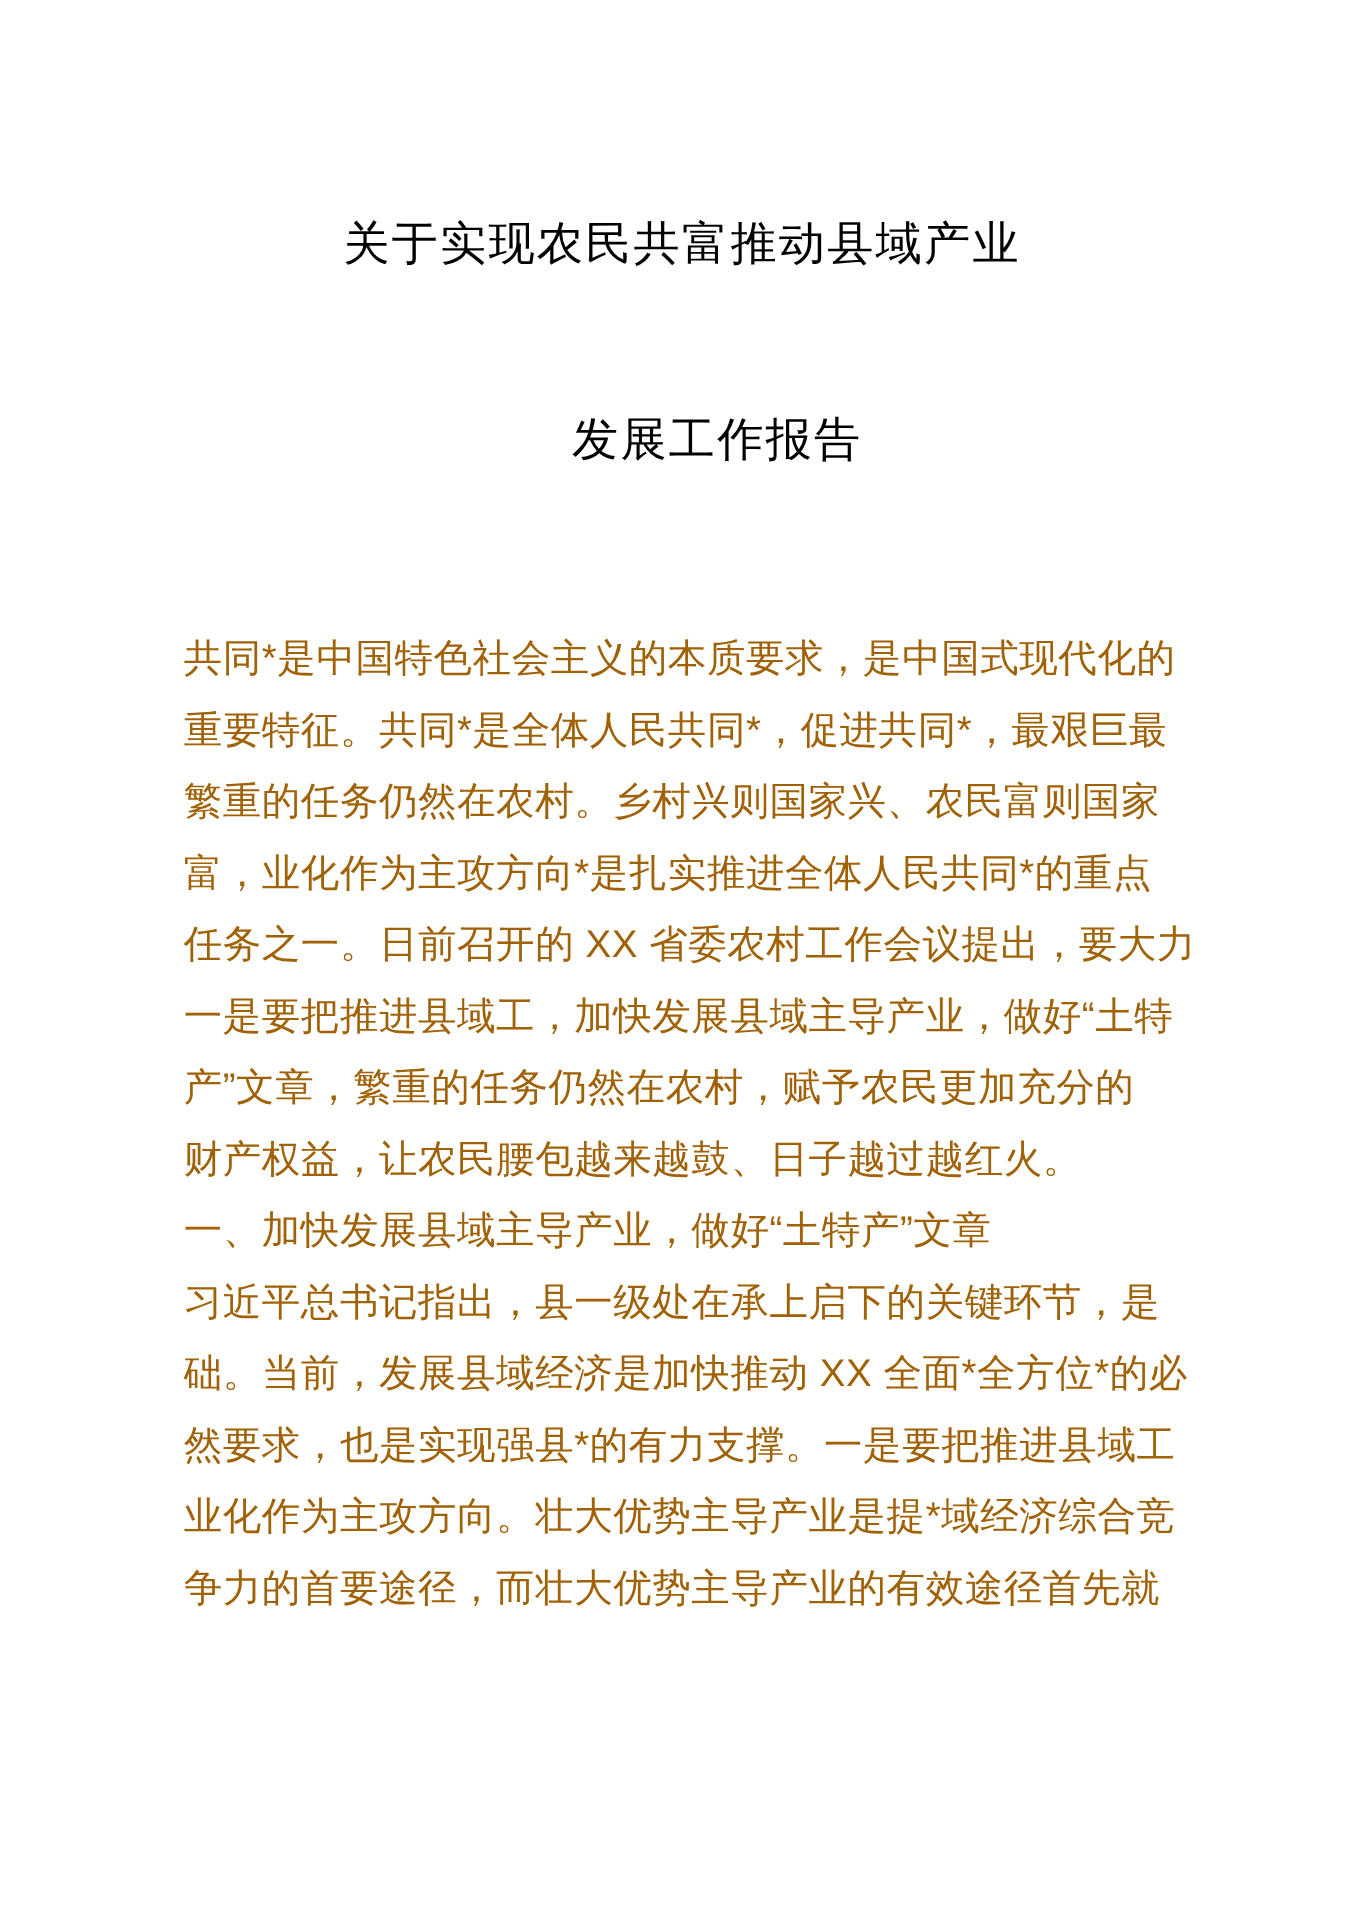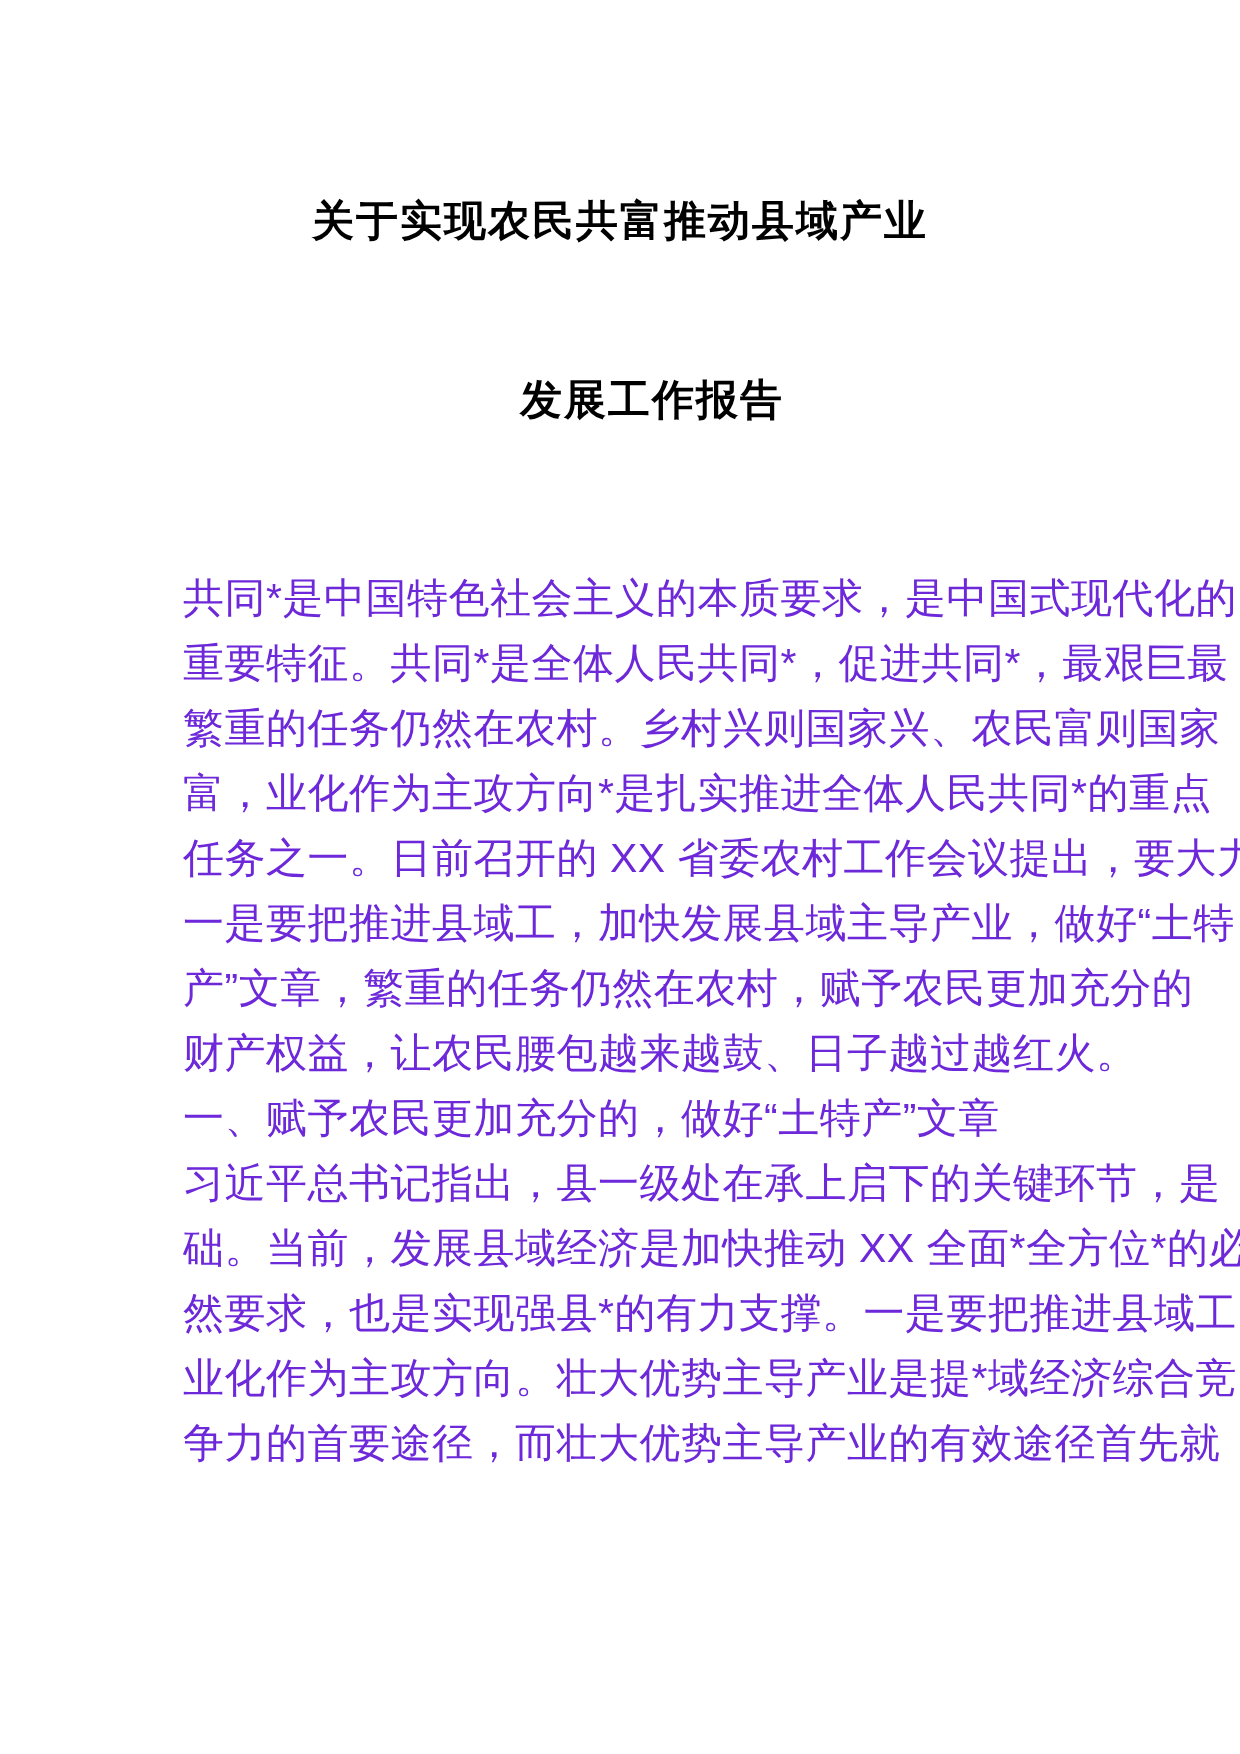--- a/index.html
+++ b/index.html
@@ -15,35 +15,35 @@
     overflow: hidden;
     font-family: "Liberation Sans", "DejaVu Sans", sans-serif;
     color: #000000;
   }
   .doc-title {
     position: absolute;
     left: 0;
     width: 100%;
     text-align: center;
     font-size: 42px;
-    font-weight: 700;
+    font-weight: 400;
     letter-spacing: 2px;
     color: #000000;
     white-space: nowrap;
   }
   .doc-title.line1 { top: 193px; }
   .doc-title.line2 { top: 372px; padding-left: 32px; }
   .doc-body {
     position: absolute;
     top: 566px;
-    left: 183px;
+    left: 167px;
     width: 915px;
-    font-size: 41px;
+    font-size: 35px;
     font-weight: 400;
-    color: #6d28d9;
+    color: #a16207;
   }
   .doc-line {
     height: 65px;
     line-height: 65px;
     white-space: nowrap;
     letter-spacing: 0.5px;
   }
 </style>
 </head>
 <body>
@@ -56,21 +56,21 @@
 
   <div class="doc-body">
     <div class="doc-line">共同*是中国特色社会主义的本质要求，是中国式现代化的</div>
     <div class="doc-line">重要特征。共同*是全体人民共同*，促进共同*，最艰巨最</div>
     <div class="doc-line">繁重的任务仍然在农村。乡村兴则国家兴、农民富则国家</div>
     <div class="doc-line">富，业化作为主攻方向*是扎实推进全体人民共同*的重点</div>
     <div class="doc-line">任务之一。日前召开的 XX 省委农村工作会议提出，要大力</div>
     <div class="doc-line">一是要把推进县域工，加快发展县域主导产业，做好“土特</div>
     <div class="doc-line">产”文章，繁重的任务仍然在农村，赋予农民更加充分的</div>
     <div class="doc-line">财产权益，让农民腰包越来越鼓、日子越过越红火。</div>
-    <div class="doc-line">一、赋予农民更加充分的，做好“土特产”文章</div>
+    <div class="doc-line">一、加快发展县域主导产业，做好“土特产”文章</div>
     <div class="doc-line">习近平总书记指出，县一级处在承上启下的关键环节，是</div>
     <div class="doc-line">础。当前，发展县域经济是加快推动 XX 全面*全方位*的必</div>
     <div class="doc-line">然要求，也是实现强县*的有力支撑。一是要把推进县域工</div>
     <div class="doc-line">业化作为主攻方向。壮大优势主导产业是提*域经济综合竞</div>
     <div class="doc-line">争力的首要途径，而壮大优势主导产业的有效途径首先就</div>
   </div>
 
 </div>
 
 </body></html>

